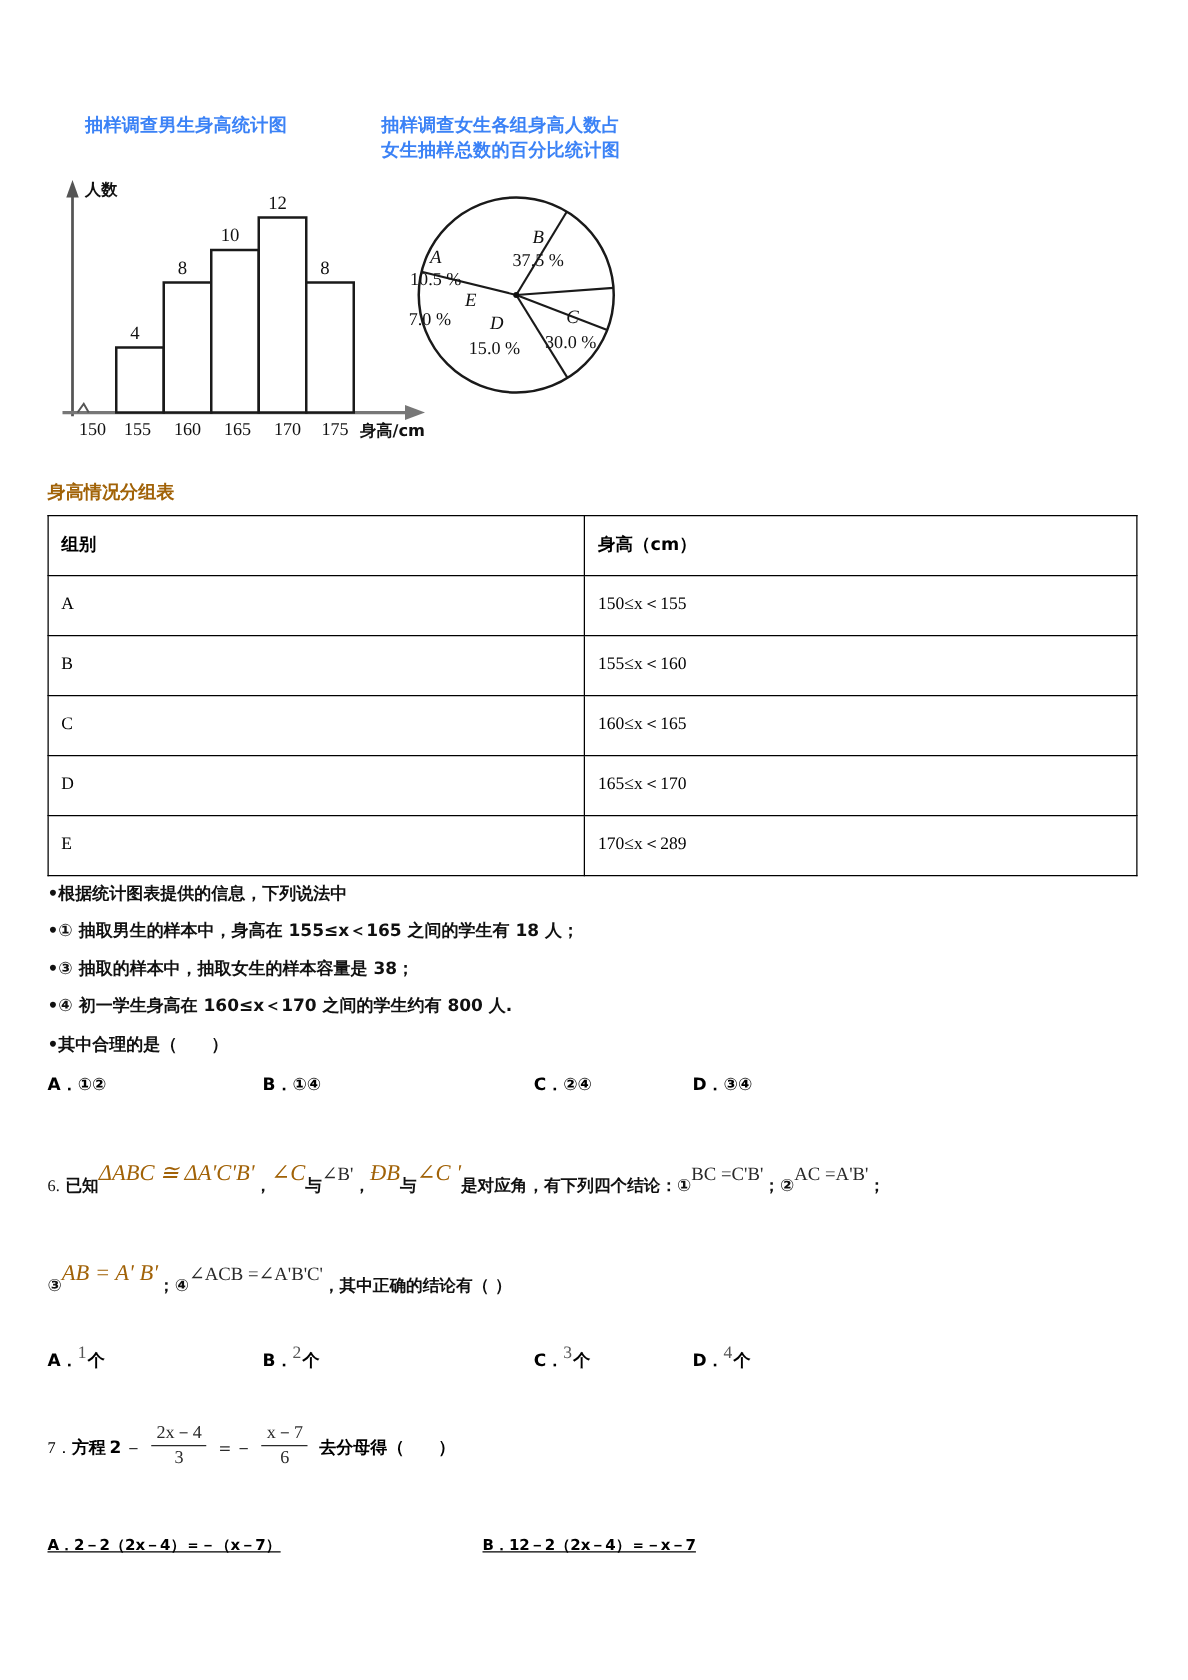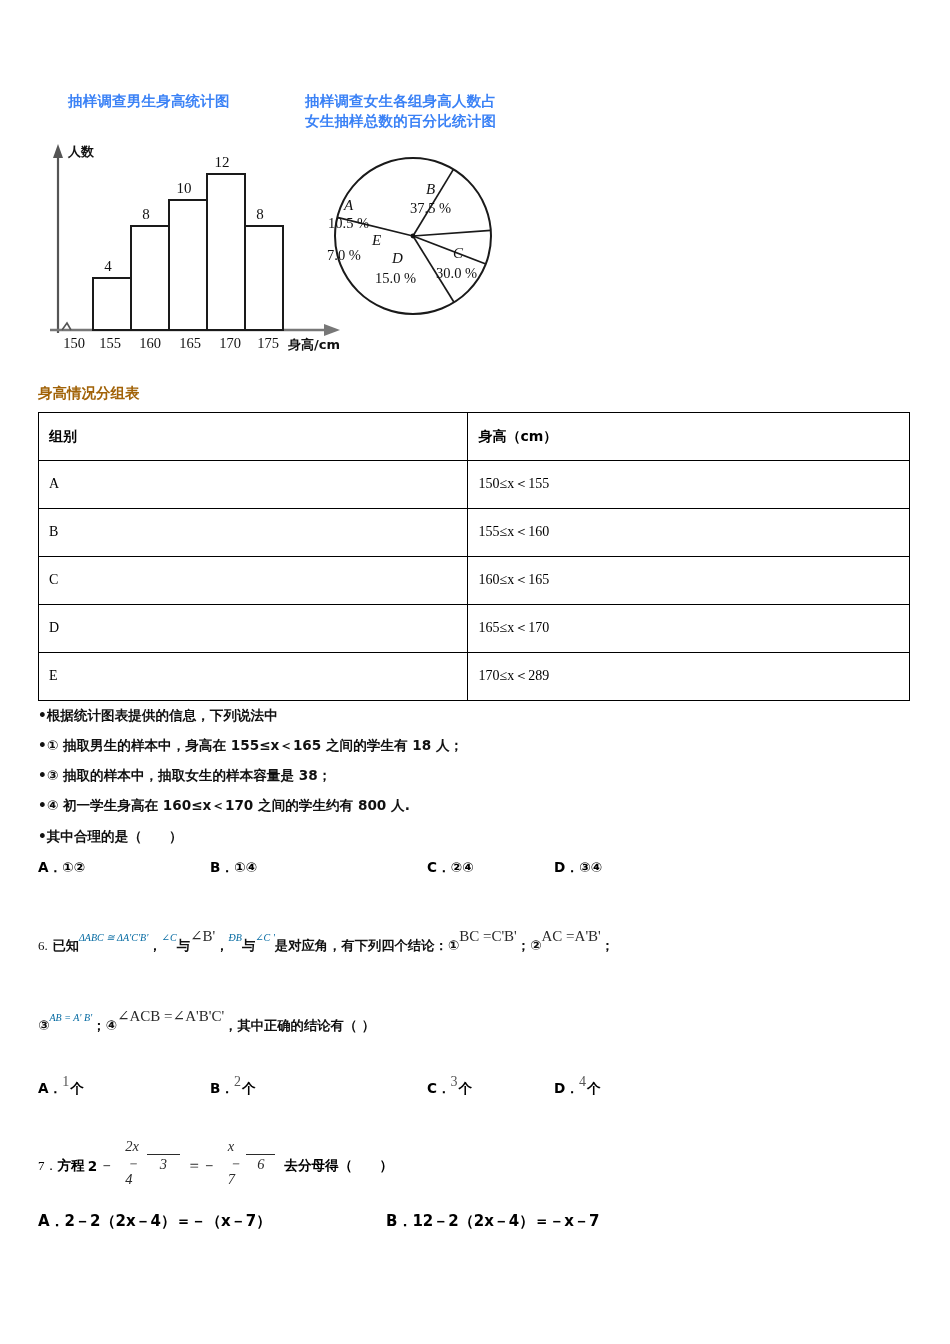--- a/index.html
+++ b/index.html
@@ -105,22 +105,22 @@
   }
   .qnum {
     font-family: "Liberation Serif", "DejaVu Serif", serif;
     font-weight: 400;
     font-size: 13px;
   }
   .mth {
     font-family: "Liberation Serif", "DejaVu Serif", serif;
     font-style: italic;
     font-weight: 400;
-    font-size: 10px;
-    color: #0369a1;
+    font-size: 18px;
+    color: #a16207;
     position: relative;
     top: -9px;
   }
   .mthu {
     font-family: "Liberation Serif", "DejaVu Serif", serif;
     font-style: normal;
     font-weight: 400;
     font-size: 15px;
     color: #2a2a2a;
     position: relative;
@@ -137,38 +137,37 @@
     font-family: "Liberation Serif", "DejaVu Serif", serif;
     font-size: 14px; font-weight: 400; color: #555;
     position: relative; top: -7px; padding-right: 1px;
   }
 
   
   .q7 { position: absolute; left: 38px; top: 1140px; width: 700px; }
   .q7row { display: flex; align-items: center; font-family: "DejaVu Sans","Liberation Sans",sans-serif; font-size: 13.6px; font-weight: 700; }
   .frac {
     display: inline-flex;
-    flex-direction: row;
+    flex-direction: column;
     align-items: center;
     justify-content: space-between;
     margin: 0 5px;
     font-family: "Liberation Serif", "DejaVu Serif", serif;
     font-weight: 400;
-    font-style: italic;
     font-size: 14.5px;
     color: #2b2b2b;
     position: relative;
     top: -2px;
   }
   .frac .num { padding: 0 4px 1px 4px; line-height: 1.15; }
   .frac .den { padding: 1px 4px 0 4px; border-top: 1.2px solid #2b2b2b; line-height: 1.15; width: 100%; text-align: center; }
   .eqsym { font-family: "Liberation Serif","DejaVu Serif",serif; font-weight: 400; font-size: 15px; margin: 0 2px; color:#2b2b2b;}
   .q7opts { position: absolute; left: 38px; top: 1212px; width: 820px; }
-  .q7opts .opt { position: absolute; top: 0; white-space: nowrap;
-    font-family: "DejaVu Sans","Liberation Sans",sans-serif; font-size: 15px; font-weight: 700; }
+  .q7opts .opt { position: absolute; top: 16px; white-space: nowrap;
+    font-family: "DejaVu Sans","Liberation Sans",sans-serif; font-size: 12px; font-weight: 700; text-decoration: underline; }
   .q7-a { left: 0px; }
   .q7-b { left: 348px; }
 </style>
 </head>
 <body>
 
 <div class="page">
 
   <div class="figures">
 

